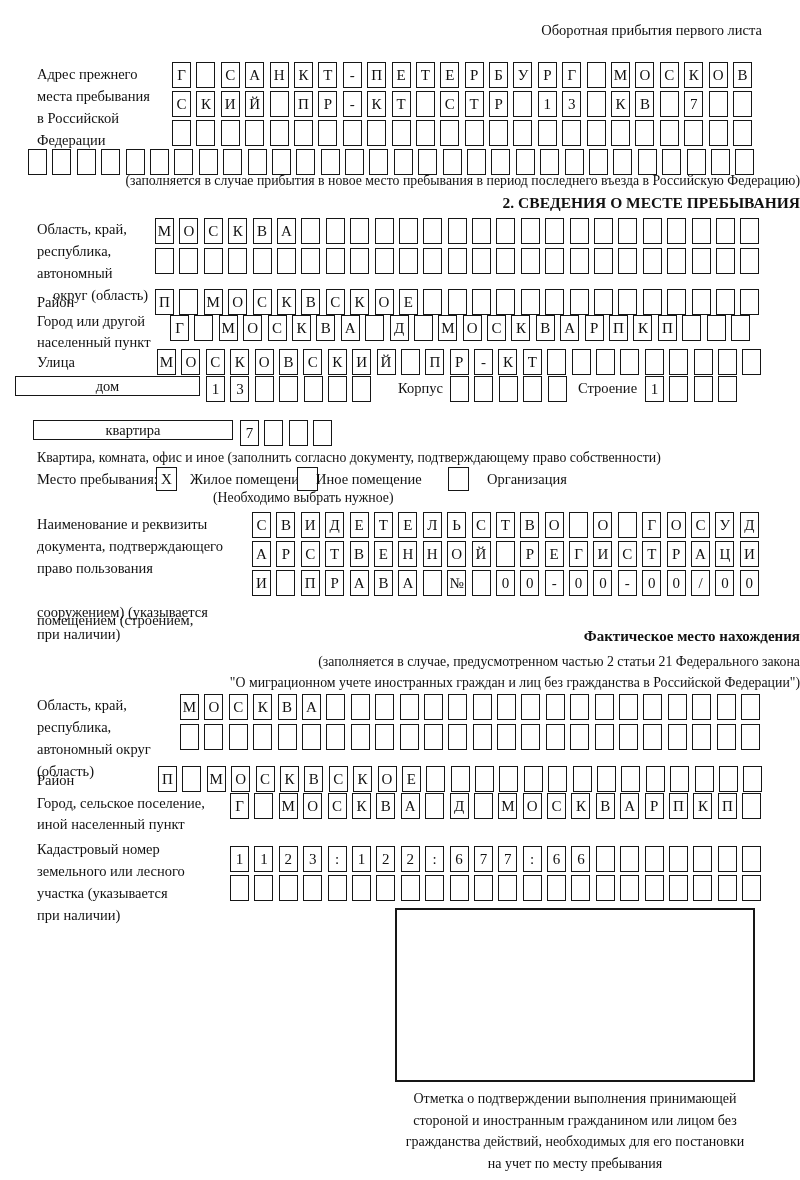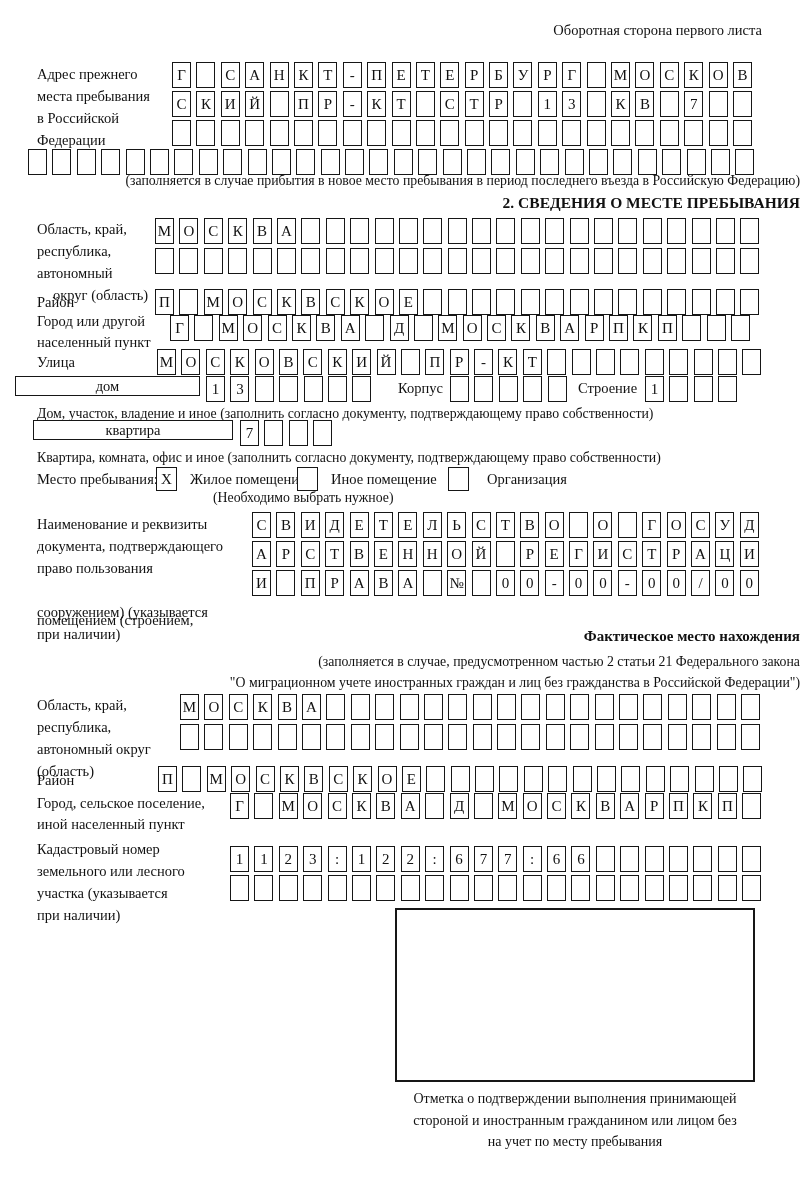--- a/index.html
+++ b/index.html
@@ -19,21 +19,21 @@
   .cbox{box-sizing:border-box;width:21px;height:24px;border:1.7px solid #161616;
         display:flex;align-items:center;justify-content:center;font-size:15px;background:#fff;}
   .stamp{box-sizing:border-box;border:2px solid #161616;background:#fff;}
   .cap{font-size:14px;line-height:21.5px;text-align:center;}
 </style>
 </head>
 <body>
 
 <div class="page">
 
-  <div class="abs lbl" style="top:22px;right:38px;">Оборотная сторона первого листа</div>
+  <div class="abs lbl" style="top:22px;right:38px;">Оборотная прибытия первого листа</div>
 
   <div class="abs lbl" style="left:37px;top:66px;">Адрес прежнего</div>
   <div class="abs lbl" style="left:37px;top:88px;">места пребывания</div>
   <div class="abs lbl" style="left:37px;top:110px;">в Российской</div>
   <div class="abs lbl" style="left:37px;top:132px;">Федерации</div>
 
   <div class="abs grid-row" style="left:172px;top:62px;">
       <span class="cell">Г</span>
       <span class="cell"></span>
       <span class="cell">С</span>
@@ -314,38 +314,37 @@
       <span class="cell"></span>
       <span class="cell"></span>
     </div>
   <div class="abs lbl" style="left:578px;top:380px;">Строение</div>
   <div class="abs grid-row" style="left:645px;top:376px;">
       <span class="cell">1</span>
       <span class="cell"></span>
       <span class="cell"></span>
       <span class="cell"></span>
     </div>
-  <div class="abs note" style="left:37px;top:406px;">Дом, участок, владение и иное (заполнить согласно документу, подтверждающему право собственности)</div>
 
   <div class="abs wide-box" style="left:33px;top:420px;width:200px;">
     <span>квартира</span>
   </div>
   <div class="abs grid-row" style="left:240px;top:420px;">
       <span class="cell">7</span>
       <span class="cell"></span>
       <span class="cell"></span>
       <span class="cell"></span>
     </div>
   <div class="abs note" style="left:37px;top:450px;">Квартира, комната, офис и иное (заполнить согласно документу, подтверждающему право собственности)</div>
 
   <div class="abs lbl" style="left:37px;top:471px;">Место пребывания:</div>
   <div class="abs cbox" style="left:156px;top:467px;">X</div>
   <div class="abs lbl" style="left:190px;top:471px;">Жилое помещение</div>
   <div class="abs cbox" style="left:297px;top:467px;"></div>
-  <div class="abs lbl" style="left:331px;top:471px;">Иное помещение</div>
+  <div class="abs lbl" style="left:316px;top:471px;">Иное помещение</div>
   <div class="abs cbox" style="left:448px;top:467px;"></div>
   <div class="abs lbl" style="left:487px;top:471px;">Организация</div>
   <div class="abs note" style="left:213px;top:490px;">(Необходимо выбрать нужное)</div>
 
   <div class="abs lbl" style="left:37px;top:516px;">Наименование и реквизиты</div>
   <div class="abs lbl" style="left:37px;top:538px;">документа, подтверждающего</div>
   <div class="abs lbl" style="left:37px;top:560px;">право пользования</div>
   <div class="abs lbl" style="left:37px;top:612px;">помещением (строением,</div>
   <div class="abs lbl" style="left:37px;top:604px;">сооружением) (указывается</div>
   <div class="abs lbl" style="left:37px;top:626px;">при наличии)</div>
@@ -586,16 +585,17 @@
       <span class="cell"></span>
       <span class="cell"></span>
       <span class="cell"></span>
       <span class="cell"></span>
     </div>
 
   <div class="abs stamp" style="left:395px;top:908px;width:360px;height:174px;"></div>
   <div class="abs cap" style="left:380px;top:1088px;width:390px;">
     <div>Отметка о подтверждении выполнения принимающей</div>
     <div>стороной и иностранным гражданином или лицом без</div>
+    <div>гражданства действий, необходимых для его постановки</div>
     <div>на учет по месту пребывания</div>
   </div>
 
 </div>
 
 </body></html>

